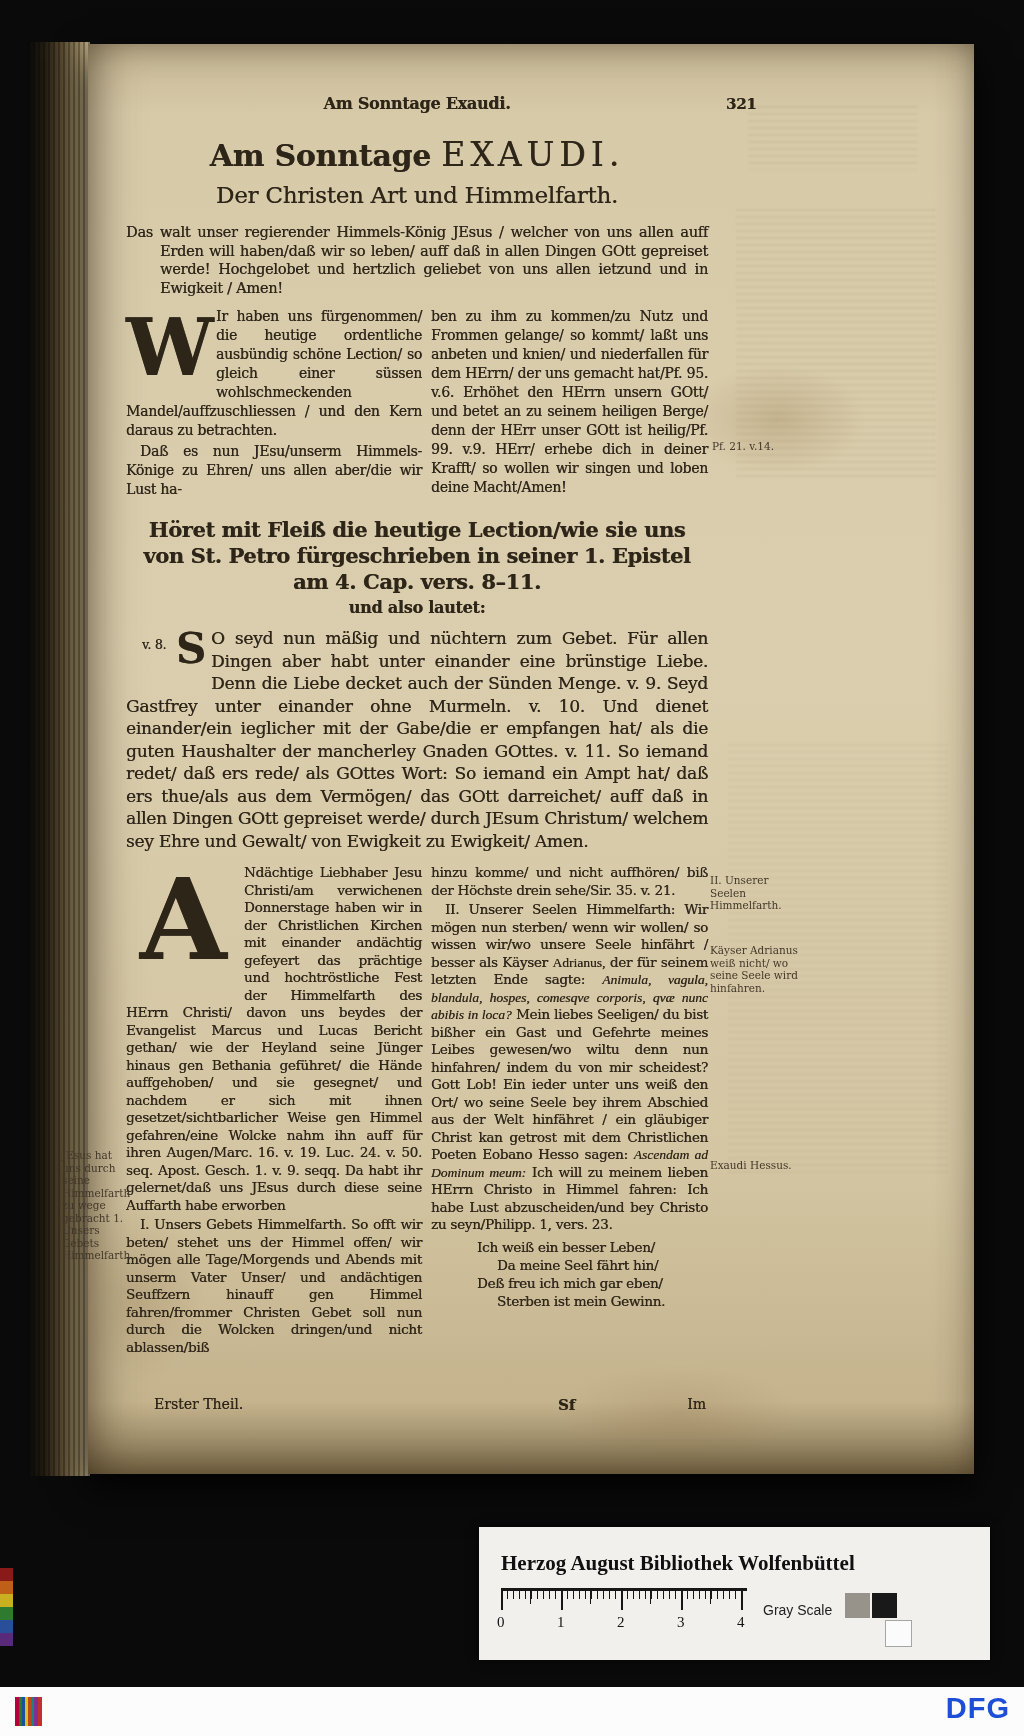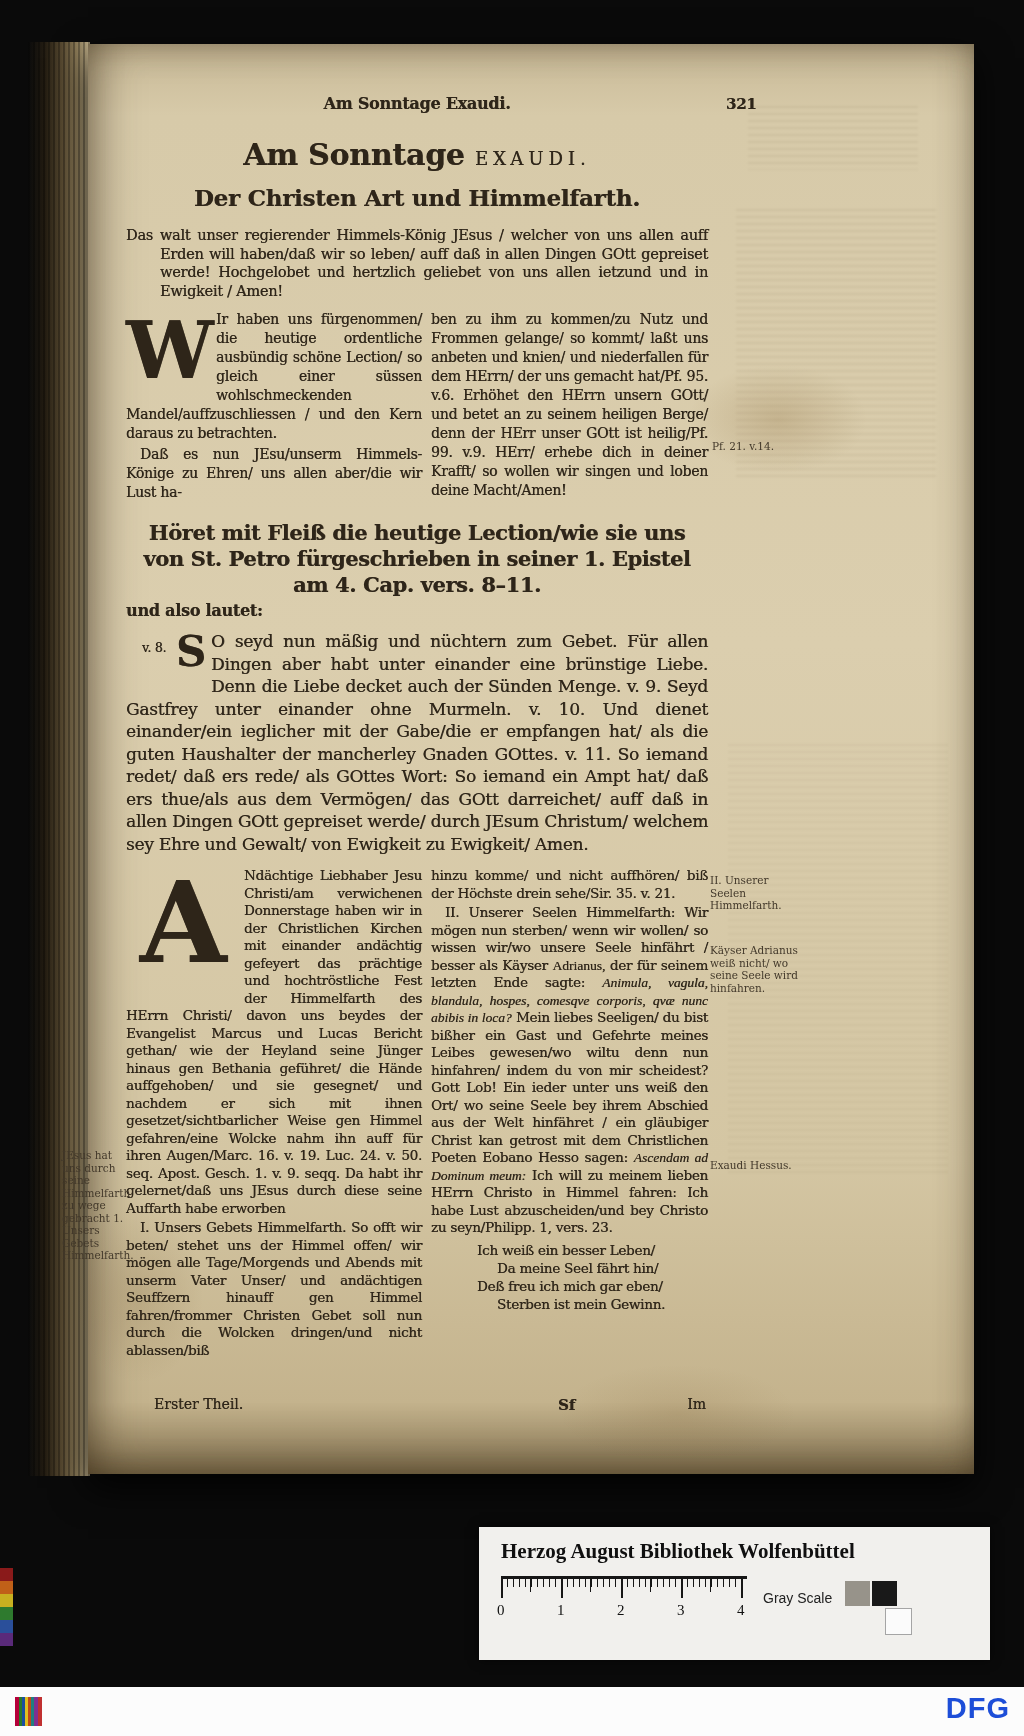--- a/index.html
+++ b/index.html
@@ -30,34 +30,34 @@
   .b1{left:648px;top:165px;width:200px;height:270px;}
   .b2{left:640px;top:700px;width:220px;height:430px;opacity:.09;}
   .b3{left:660px;top:62px;width:170px;height:64px;}
 
   .content{position:relative;margin:50px 0 0 38px;width:582px;
     letter-spacing:-0.25px;text-shadow:0.35px 0 0 rgba(46,37,24,.75);}
   .running-head{position:relative;height:22px;}
   .rh-text{display:block;width:582px;text-align:center;font-weight:bold;font-size:16px;}
   .rh-num{position:absolute;left:600px;top:1px;font-size:15px;font-weight:bold;text-align:right;}
   h1.title{margin:22px 0 0;text-align:center;font-size:30px;line-height:34px;font-weight:bold;}
-  h1.title .t-roman{font-weight:normal;font-size:18px;letter-spacing:5px;}
-  h2.subtitle{margin:8px 0 0;text-align:center;font-size:23px;line-height:28px;font-weight:bold;}
+  h1.title .t-roman{font-weight:normal;font-size:33px;letter-spacing:5px;}
+  h2.subtitle{margin:8px 0 0;text-align:center;font-size:23px;line-height:28px;font-weight:normal;}
   p{margin:0;}
   .intro{margin:14px 0 0;font-size:14.5px;line-height:18.5px;text-align:justify;
          padding-left:34px;text-indent:-34px;}
   .cols{display:flex;gap:9px;text-align:justify;}
   .exordium{margin-top:10px;font-size:14px;line-height:19px;}
   .colL{width:296px;}.colR{width:277px;}
   .indent{text-indent:14px;margin-top:2px;}
   .dropcap-w{float:left;width:86px;height:92px;font-size:78px;line-height:76px;
              font-weight:bold;text-align:center;margin:3px 4px 0 0;}
   .lection-head{margin:18px 0 0;font-size:21px;line-height:26px;font-weight:bold;
                 text-align:center;letter-spacing:-0.4px;}
-  .lection-sub{margin-top:3px;font-size:16px;font-weight:bold;}
+  .lection-sub{margin-top:3px;text-align:center;font-size:16px;font-weight:bold;}
   .epistle{margin:10px 0 0;font-size:17px;line-height:22.5px;text-align:justify;}
   .vlabel{float:left;width:30px;font-size:12.5px;margin:7px 4px 0 16px;}
   .dropcap-s{float:left;height:44px;font-size:42px;line-height:40px;font-weight:bold;margin:2px 5px 0 0;}
   .sermon{margin-top:12px;font-size:13.5px;line-height:17.5px;}
   .dropcap-a{float:left;width:114px;height:126px;font-size:112px;line-height:106px;
              font-weight:bold;text-align:center;margin:3px 4px 0 0;}
   .latin{font-family:"Liberation Serif",serif;letter-spacing:0;}
   .italic{font-style:italic;}
   .poem{margin-top:4px;}
   .poem-line{font-size:13.5px;line-height:18px;}
@@ -73,21 +73,21 @@
   .n-ps{left:624px;top:396px;width:80px;}
   .n-r2{left:622px;top:830px;width:88px;}
   .n-r3{left:622px;top:900px;width:88px;}
   .n-r4{left:622px;top:1115px;width:88px;}
   .n-left{left:-26px;top:1105px;width:62px;}
 
   
   .plate{position:absolute;left:479px;top:1527px;width:511px;height:133px;background:#f1f0ed;
          box-shadow:0 0 10px rgba(0,0,0,.6);}
   .plate-title{font-family:"Liberation Serif",serif;font-weight:bold;font-size:21px;
-               color:#101010;margin:12px 0 0 22px;}
+               color:#101010;margin:24px 0 0 22px;}
   .plate-row{display:flex;margin:12px 0 0 22px;}
   .ruler{position:relative;width:262px;height:50px;flex:none;}
   .ruler::before{content:"";position:absolute;left:0;top:0;width:246px;height:3px;background:#161616;}
   .ticks{position:absolute;left:0;top:3px;}
   .ticks.mm{width:241px;height:8px;
     background:repeating-linear-gradient(90deg,#161616 0 1px,transparent 1px 6px);}
   .ticks.half{width:241px;height:13px;
     background:repeating-linear-gradient(90deg,transparent 0 29px,#161616 29px 30.5px,transparent 30.5px 60px);}
   .ticks.cm{width:242px;height:19px;
     background:repeating-linear-gradient(90deg,#161616 0 2px,transparent 2px 60px);}

